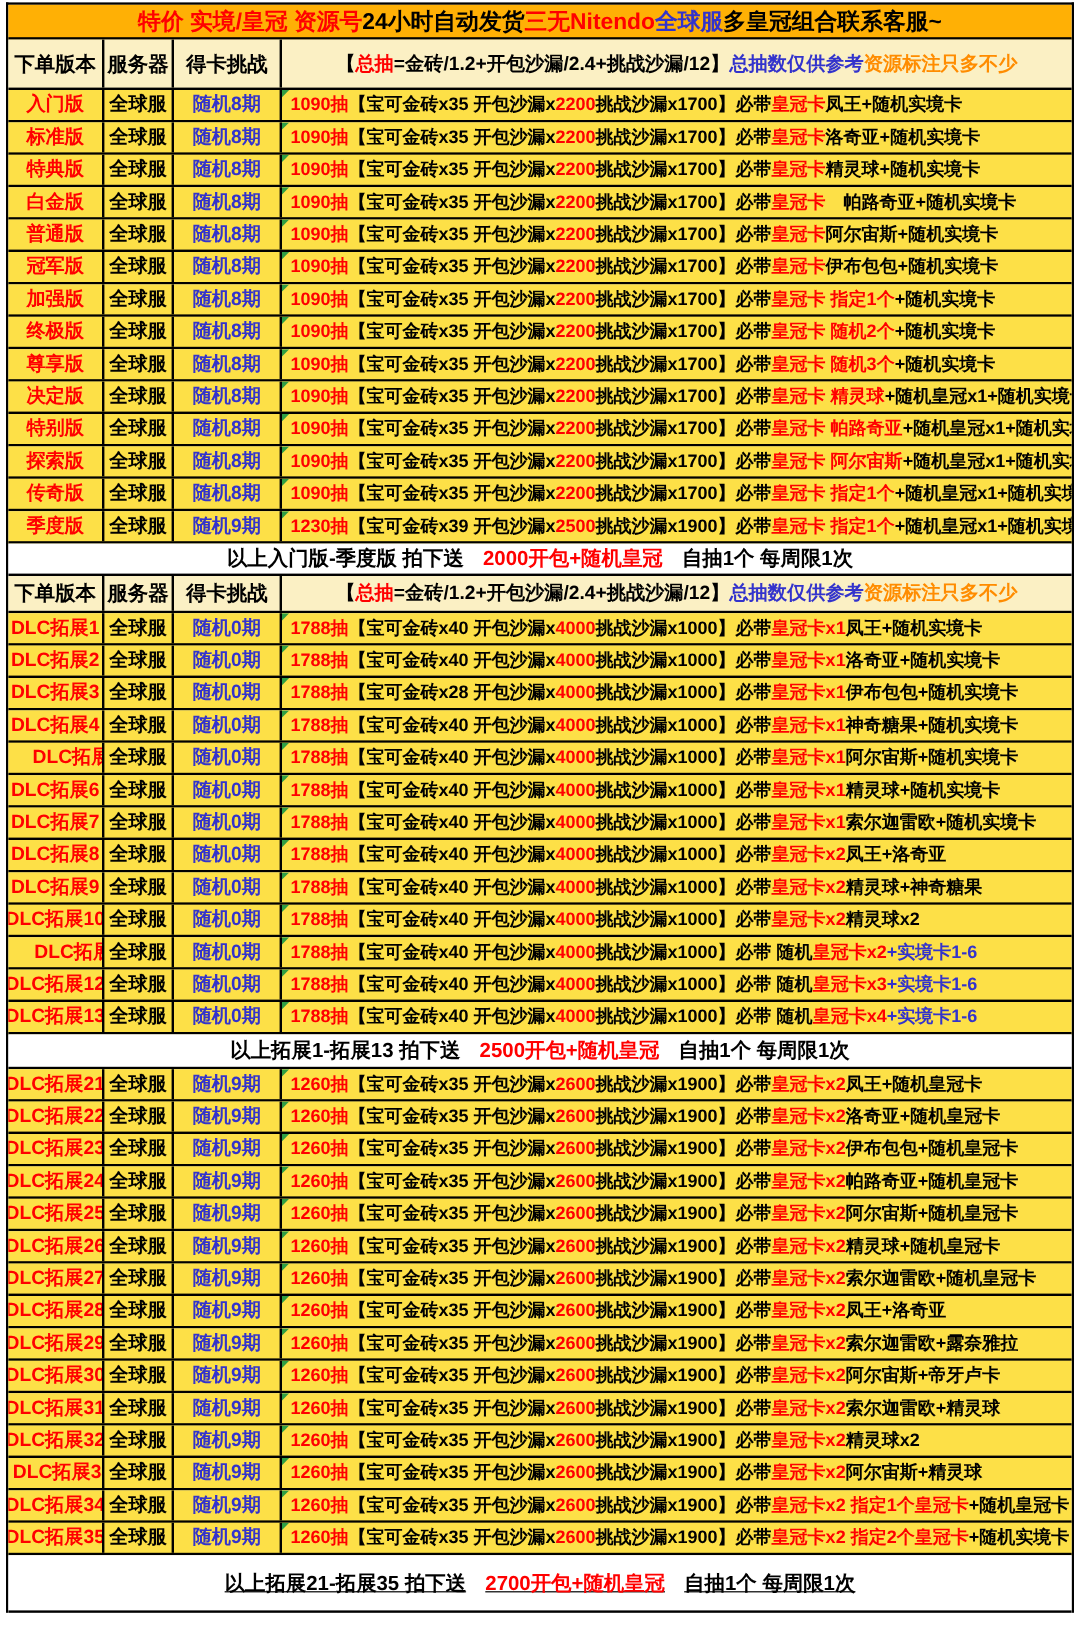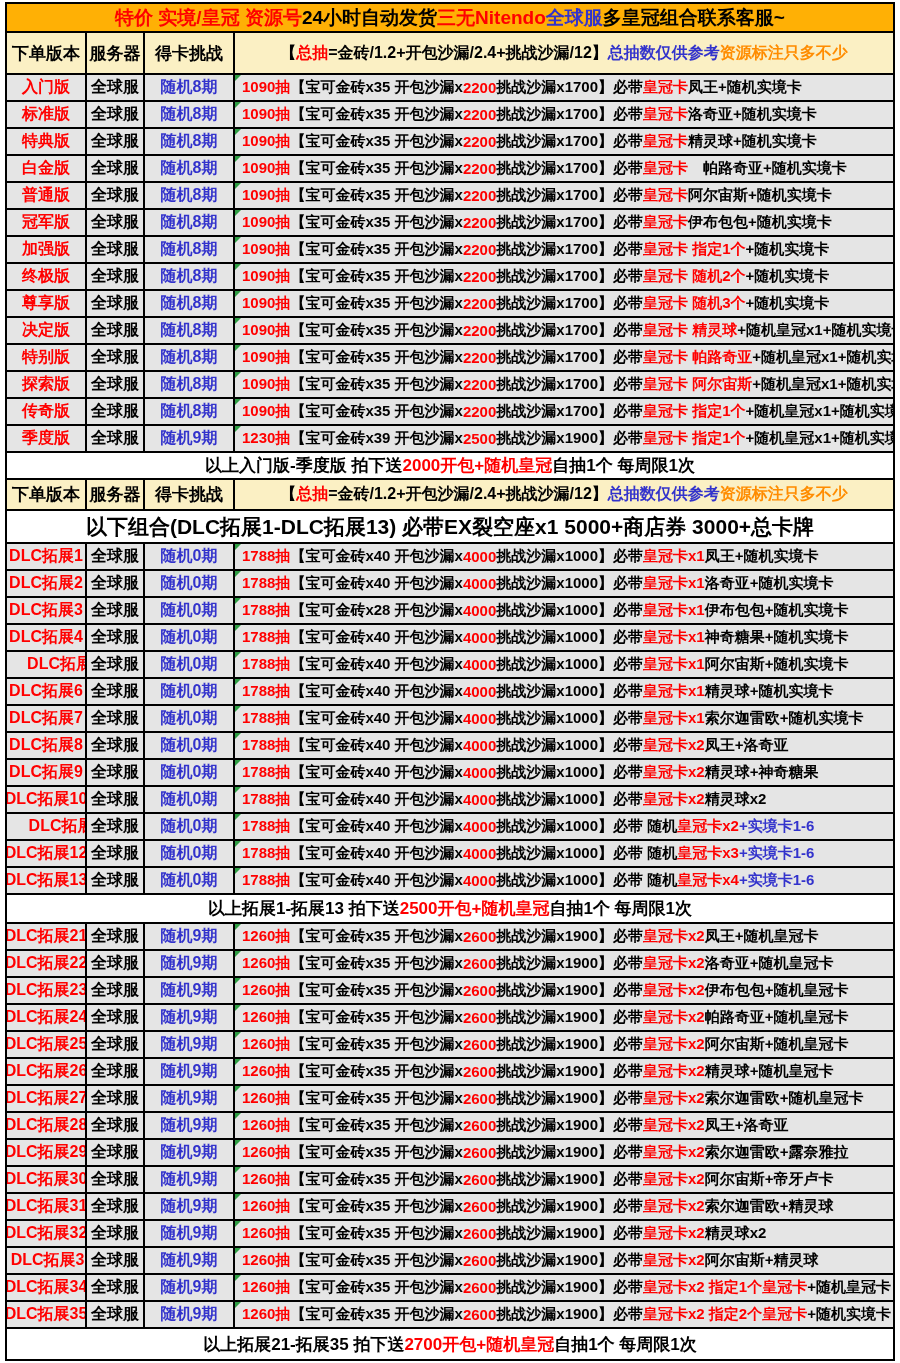--- a/index.html
+++ b/index.html
@@ -1,37 +1,37 @@
 <!DOCTYPE html>
 <html><head>
 <meta charset="utf-8">
 <style>
   * { margin:0; padding:0; box-sizing:border-box; }
   body { background:#ffffff; font-family:"Liberation Sans","DejaVu Sans",sans-serif; }
   .page { width:900px; height:1363px; background:#ffffff; padding:2px 5px; overflow:hidden; }
   .tbl { width:890px; border:2px solid #000; border-bottom:none; }
-  .tr { display:grid; grid-template-columns:80px 58px 90px 1fr; border-bottom:2px solid #000; background:#e5e5e5; }
+  .tr { display:grid; grid-template-columns:80px 58px 90px 1fr; border-bottom:2px solid #000; background:#fde047; }
   .tr.full { display:flex; }
   .td { display:flex; align-items:center; justify-content:center; border-right:2px solid #000; font-weight:bold; white-space:nowrap; overflow:hidden; }
   .td:last-child { border-right:none; }
   .banner { height:29px; background:#ffb005; display:flex; align-items:center; justify-content:center; font-size:19px; font-weight:bold; border-bottom:2px solid #000; }
   .hrow { background:#fbf0c4; }
   .hrow .td { font-size:17px; }
   .hrow .td.c4 { font-size:16px; justify-content:center; }
   .h-header1 { height:42px; }
   .h-header2 { height:31px; }
   .h-row { height:27px; }
   .h-sep1 { height:27px; }
   .h-sep2 { height:29px; }
-  .h-sep3 { height:32px; }
+  .h-sep3 { height:48px;text-decoration:underline; }
   .h-title { height:33px; }
   .row .td { font-size:16px; }
   .row .td.c4 { justify-content:flex-start; padding-left:7px; font-size:15px; position:relative; }
   .row .td.c4::before { content:""; position:absolute; top:0; left:0; border-top:6px solid #2f9e44; border-right:6px solid transparent; width:0; height:0; }
-  .sep { display:flex; align-items:center; justify-content:center; font-size:17px; font-weight:bold; background:#fff; }
+  .sep { display:flex; align-items:center; justify-content:center; font-size:17px; font-weight:bold; background:#fff;gap:16px; }
   .title-row { display:flex; align-items:center; justify-content:center; font-size:21px; font-weight:bold; background:#fff; color:#000; }
 </style>
 </head>
 <body>
 
 <div class="page">
   <div class="tbl">
     <div class="banner" id="banner">
         <span style="color: rgb(255, 0, 0);">特价 实境/皇冠 资源号 </span>
         <span style="color: rgb(0, 0, 0);">24小时自动发货 </span>
@@ -244,23 +244,20 @@
           <div class="td c2">服务器</div>
           <div class="td c3">得卡挑战</div>
           <div class="td c4">
             <span style="color: rgb(0, 0, 0);">【</span>
             <span style="color: rgb(255, 0, 0);">总抽</span>
             <span style="color: rgb(0, 0, 0);">=金砖/1.2+开包沙漏/2.4+挑战沙漏/12】 </span>
             <span style="color: rgb(51, 51, 204);">总抽数仅供参考 </span>
             <span style="color: rgb(255, 140, 0);">资源标注只多不少</span>
           </div>
         </div>
-        <div class="tr full title-row h-title">
-          <span>以下组合(DLC拓展1-DLC拓展13) 必带EX裂空座x1 5000+商店券 3000+总卡牌</span>
-        </div>
         <div class="tr row h-row">
           <div class="td c1" style="color: rgb(255, 0, 0);">DLC拓展1</div>
           <div class="td c2" style="color: rgb(0, 0, 0);">全球服</div>
           <div class="td c3" style="color: rgb(51, 51, 204);">随机0期</div>
           <div class="td c4">
             <span style="color: rgb(255, 0, 0);">1788抽</span>
             <span style="color: rgb(0, 0, 0);"> 【宝可金砖x40 开包沙漏x</span>
             <span style="color: rgb(255, 0, 0);">4000</span>
             <span style="color: rgb(0, 0, 0);"> 挑战沙漏x1000】必带</span>
             <span style="color: rgb(255, 0, 0);">皇冠卡x1</span>

